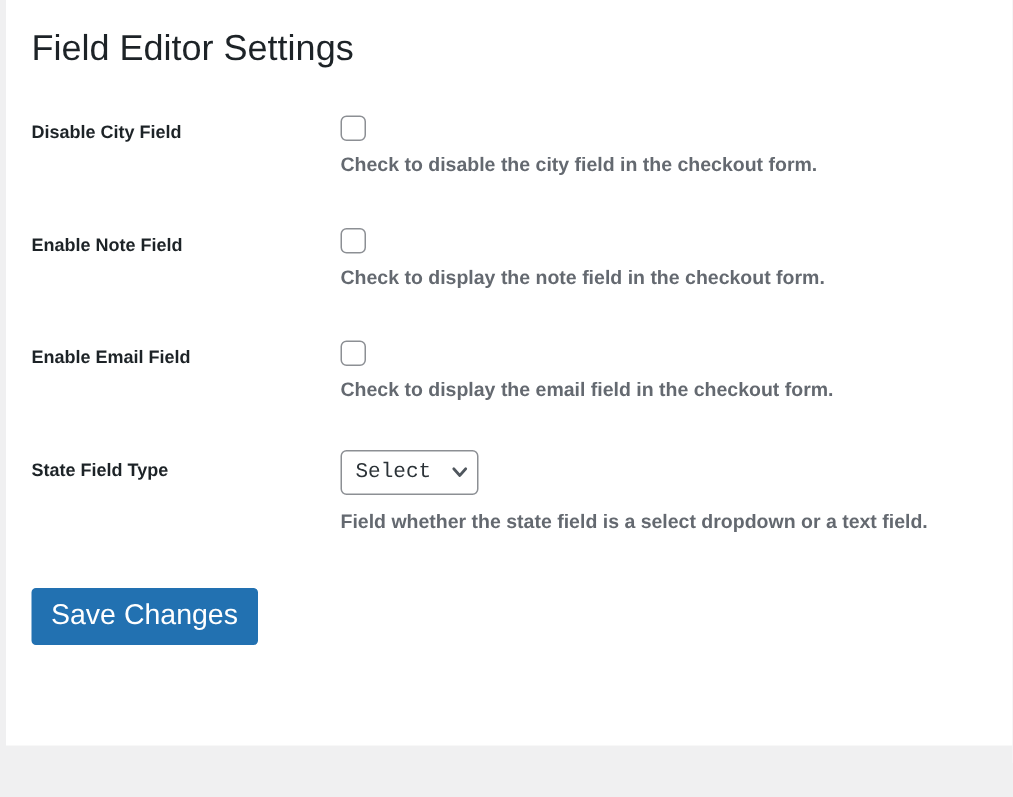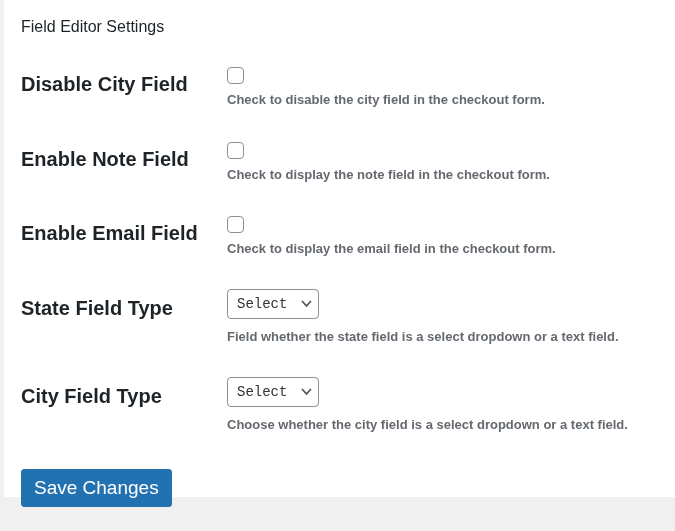--- a/index.html
+++ b/index.html
@@ -11,37 +11,37 @@
   }
   .page { position: relative; width: 675px; height: 531px; }
   .card {
     position: absolute;
     left: 4px; top: 0; right: 0;
     height: 497px;
     background: #ffffff;
     padding: 8px 20px 0 17px;
   }
   h1.page-title {
-    font-size: 16px;
+    font-size: 24px;
     font-weight: 400;
     color: #1d2327;
     line-height: 1.3;
     padding: 9px 0 9px;
   }
   table.form-table {
     border-collapse: collapse;
     margin-top: 4px;
     width: 100%;
   }
   table.form-table th {
     width: 206px;
     padding: 20px 10px 20px 0;
     text-align: left;
     vertical-align: top;
-    font-size: 20px;
+    font-size: 12px;
     font-weight: 600;
     color: #1d2327;
     line-height: 1.3;
   }
   table.form-table td {
     padding: 14px 10px 16px 0;
     vertical-align: top;
     font-size: 14px;
     color: #2c3338;
   }
@@ -145,36 +145,20 @@
               <span class="chevron">
                 <svg width="11" height="8" viewBox="0 0 11 8">
                     <polyline points="1.5,1.5 5.5,6 9.5,1.5" fill="none" stroke="#50575e" stroke-width="1.8" stroke-linecap="round" stroke-linejoin="round"></polyline>
                   </svg>
               </span>
             </span>
             <p class="description">Field whether the state field is a select dropdown or a text field.</p>
           </td>
         </tr>
 
-        <tr>
-          <th>City Field Type</th>
-          <td class="select-cell">
-            <span class="select-wrap">
-              <select class="wp-select">
-                <option>Select</option>
-              </select>
-              <span class="chevron">
-                <svg width="11" height="8" viewBox="0 0 11 8">
-                    <polyline points="1.5,1.5 5.5,6 9.5,1.5" fill="none" stroke="#50575e" stroke-width="1.8" stroke-linecap="round" stroke-linejoin="round"></polyline>
-                  </svg>
-              </span>
-            </span>
-            <p class="description">Choose whether the city field is a select dropdown or a text field.</p>
-          </td>
-        </tr>
 
       </tbody>
     </table>
 
     <p class="submit">
       <button type="button" class="button-primary">Save Changes</button>
     </p>
 
   </div>
 </div>

